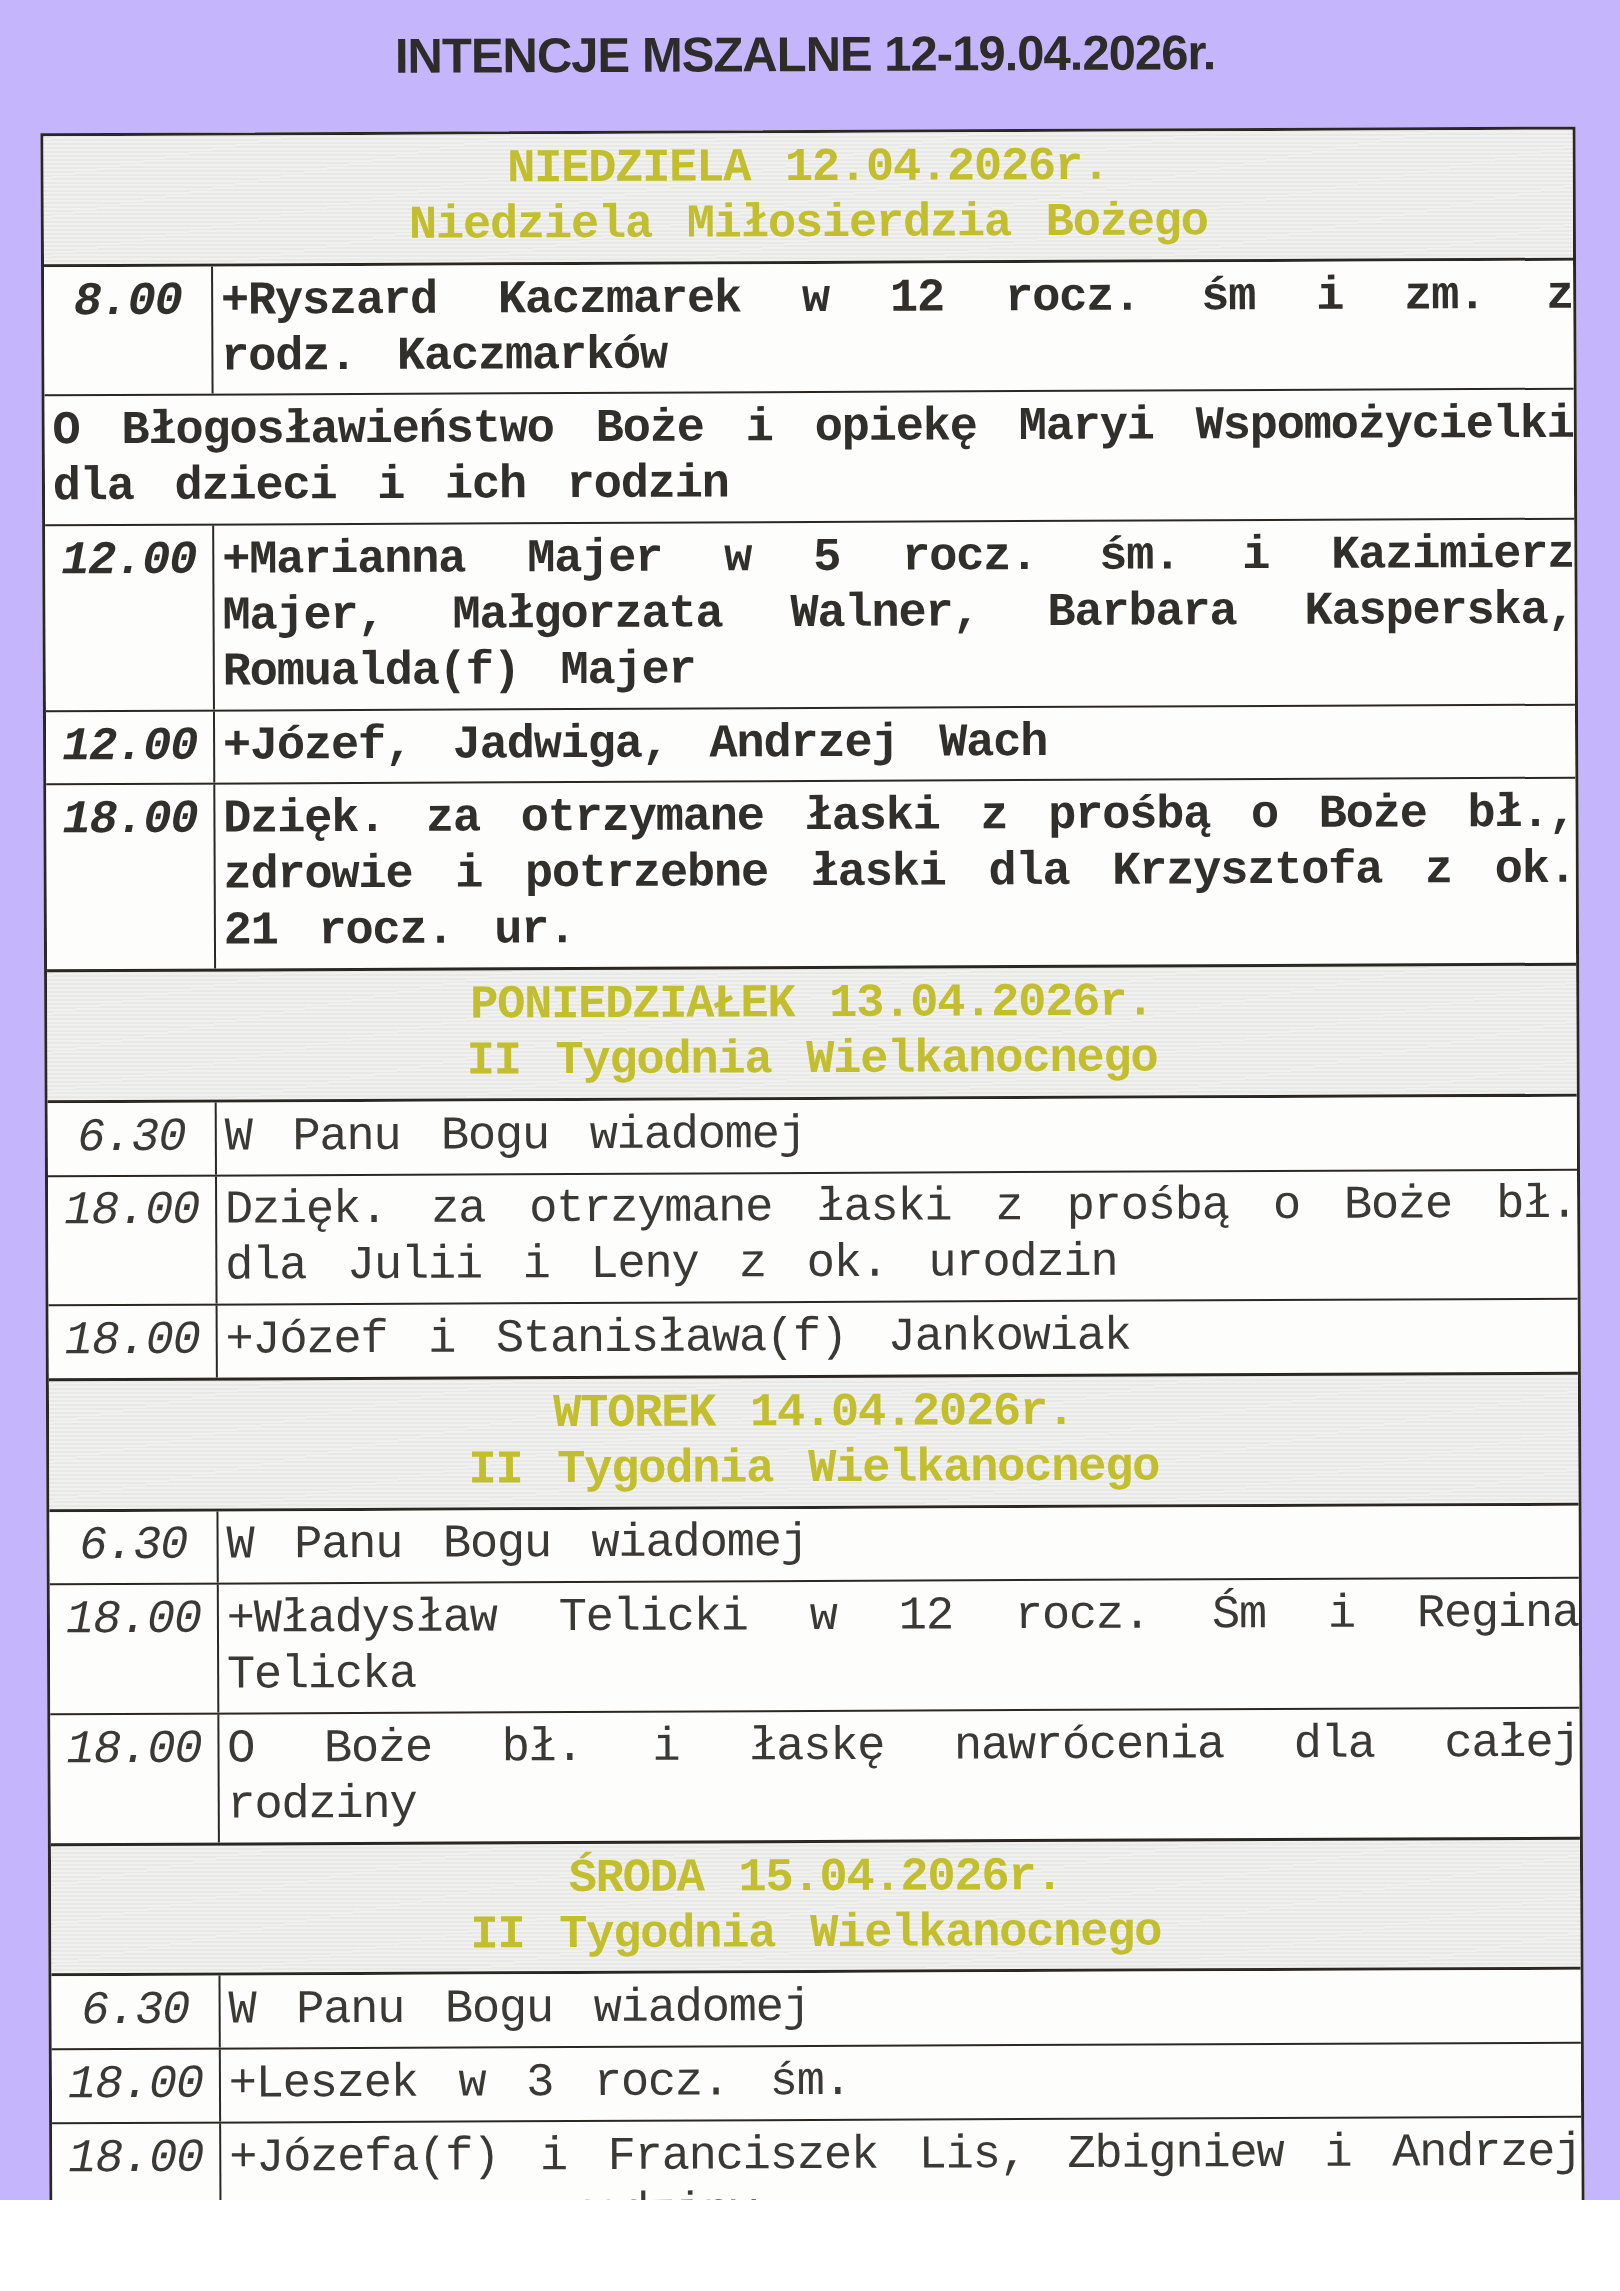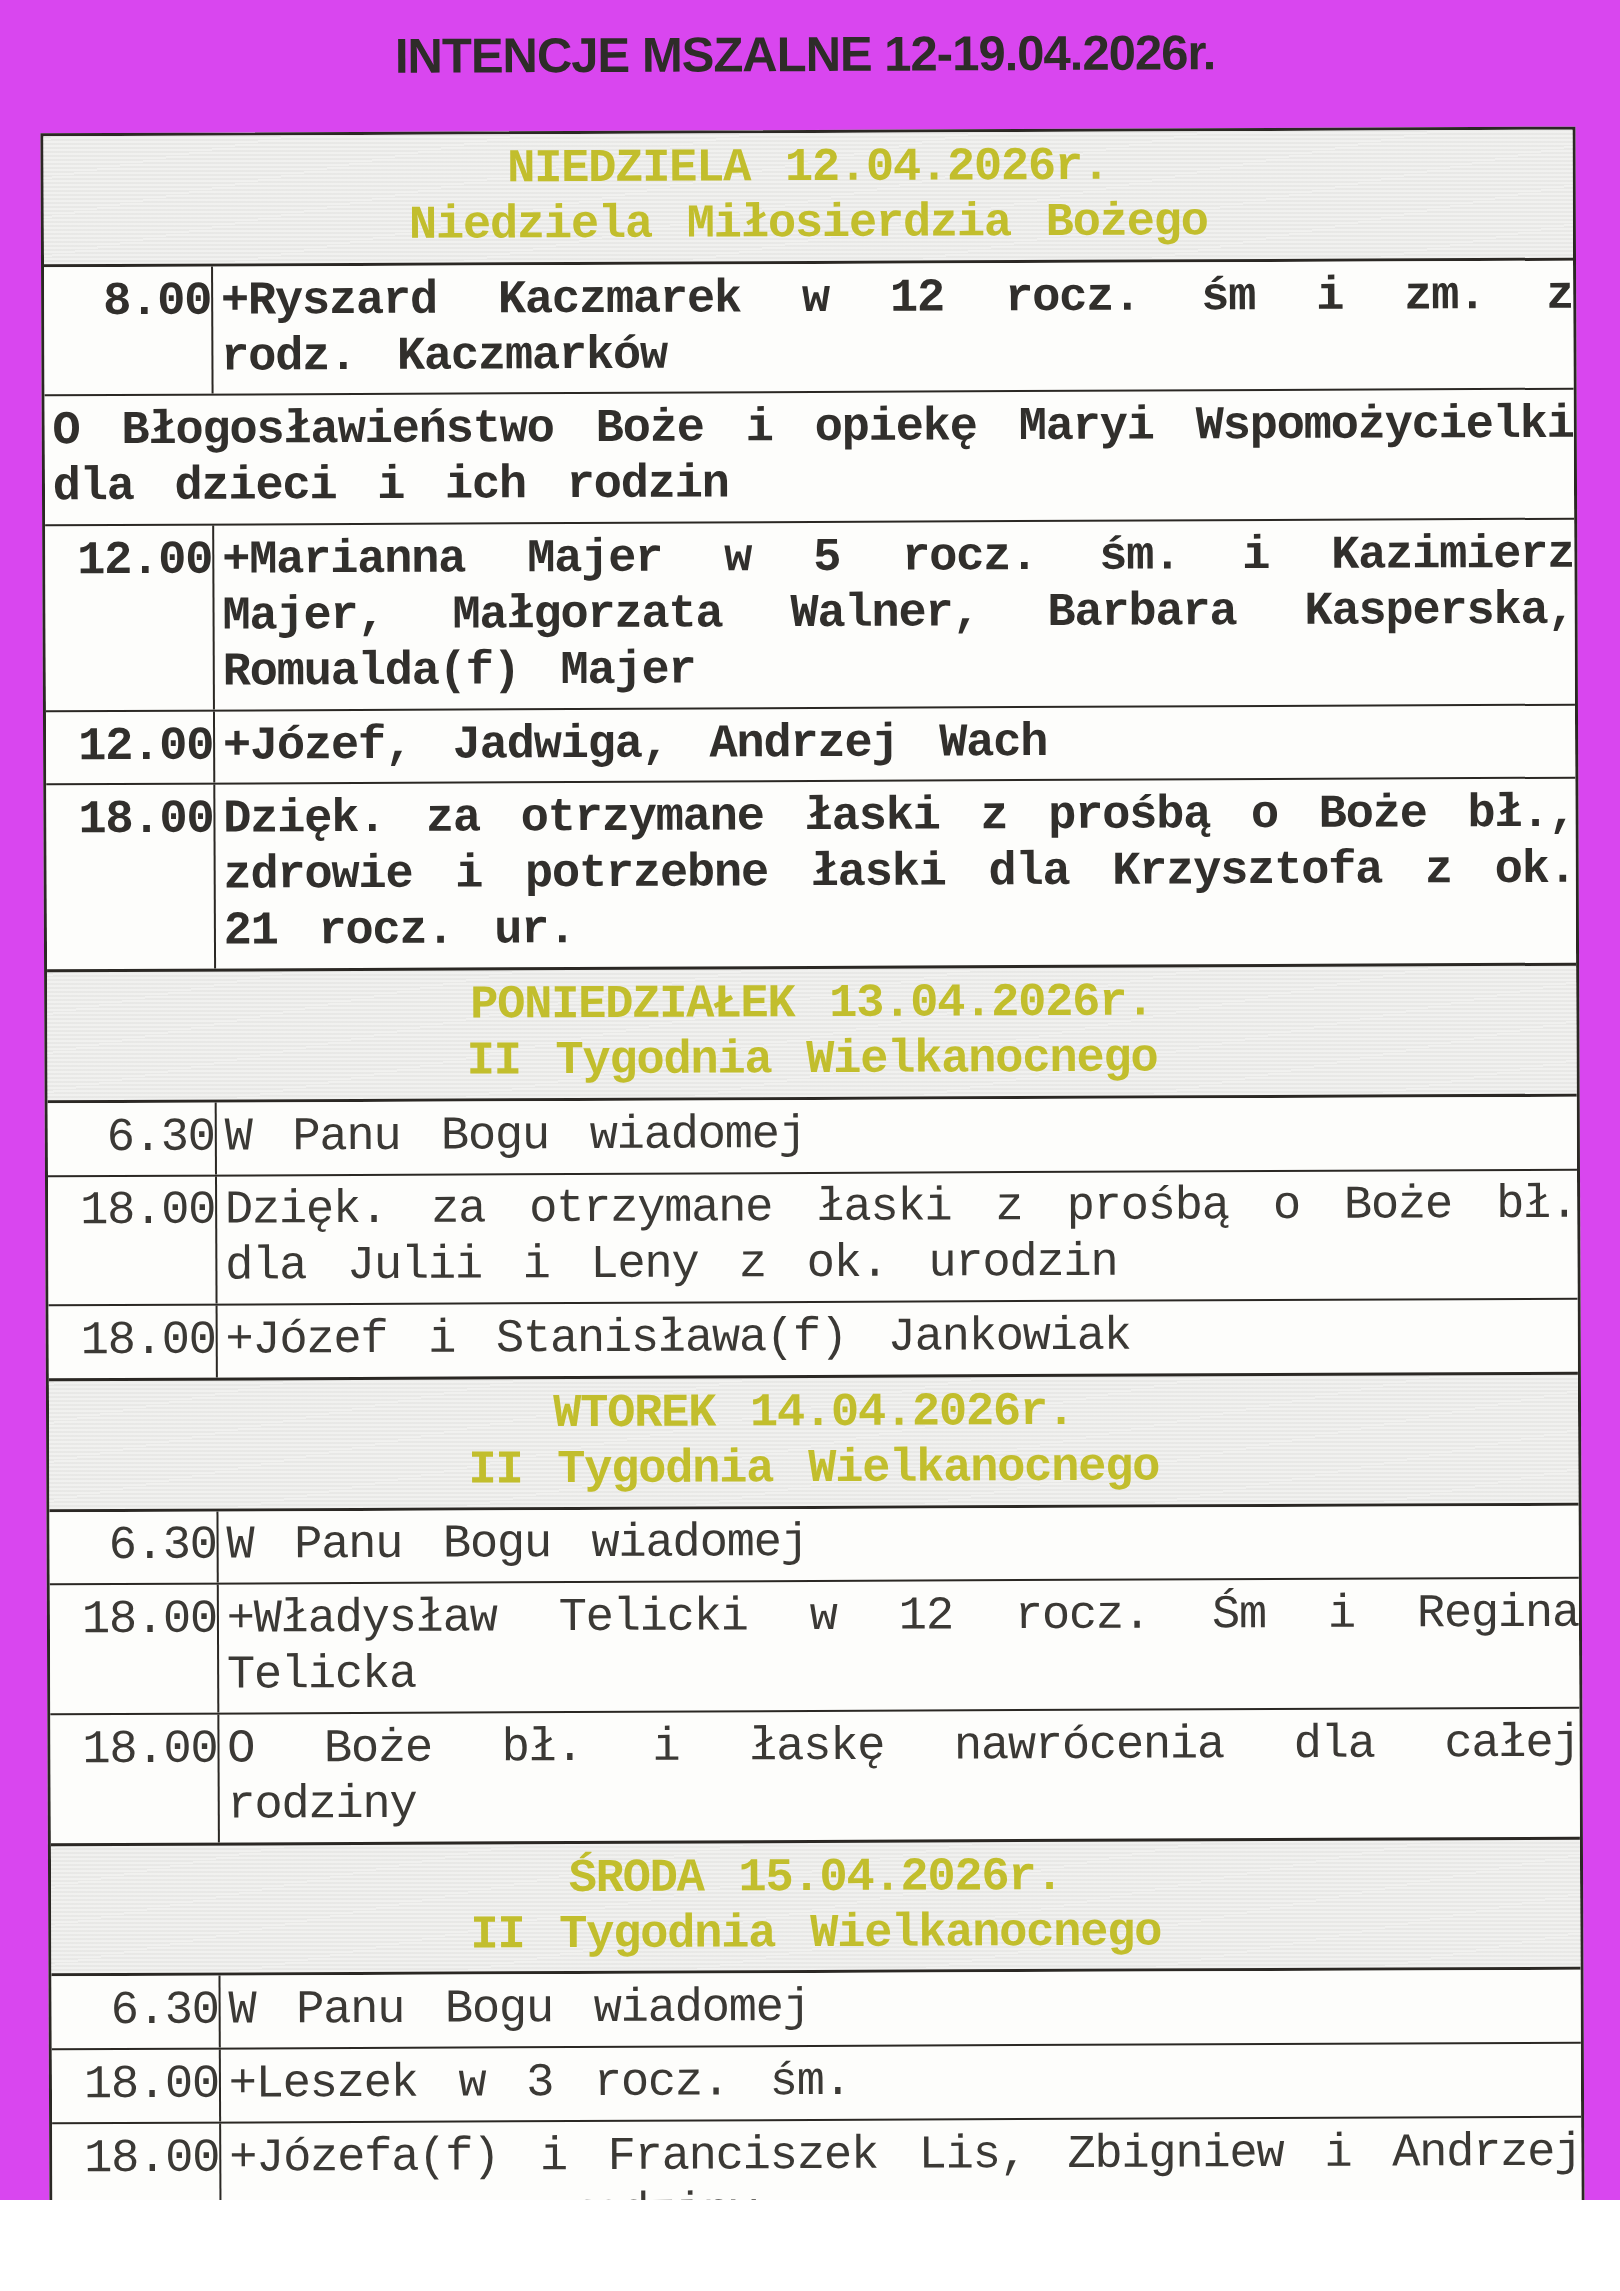--- a/index.html
+++ b/index.html
@@ -1,19 +1,19 @@
 <!DOCTYPE html>
 <html lang="pl"><head>
 <meta charset="utf-8">
 <style>
   html,body{margin:0;padding:0;background:#ffffff;}
   .page{
     position:relative;
     width:1620px;height:2200px;
-    background:#d946ef;
+    background:#c4b5fd;
     overflow:hidden;
     font-family:"Liberation Mono","DejaVu Sans Mono",monospace;
   }
   .scan{
     position:absolute;inset:0;
     transform:rotate(-0.25deg);
     transform-origin:810px 1176px;
   }
   .doc-title{
     position:absolute;top:25.5px;left:0;width:1620px;
@@ -51,22 +51,23 @@
     font-size:47px;
     line-height:56px;
     letter-spacing:-1.2px;
     color:#3b3935;
   }
   .row + .row{border-top:2.9px solid #2b2824;}
   .day.sunday .row{font-weight:bold;color:#312f2c;}
   .time{
     flex:0 0 167px;
     border-right:2.9px solid #2b2824;
-    text-align:right;
+    text-align:center;
     padding:6.9px 0 8.8px 0;
+    font-style:italic;
   }
   .intent{
     flex:1;
     padding:6.9px 0 8.8px 7.8px;
     text-align:justify;
     word-spacing:13.7px;
   }
   .scan-line{
     position:absolute;left:0;top:2268px;
     width:1607px;height:6.9px;

